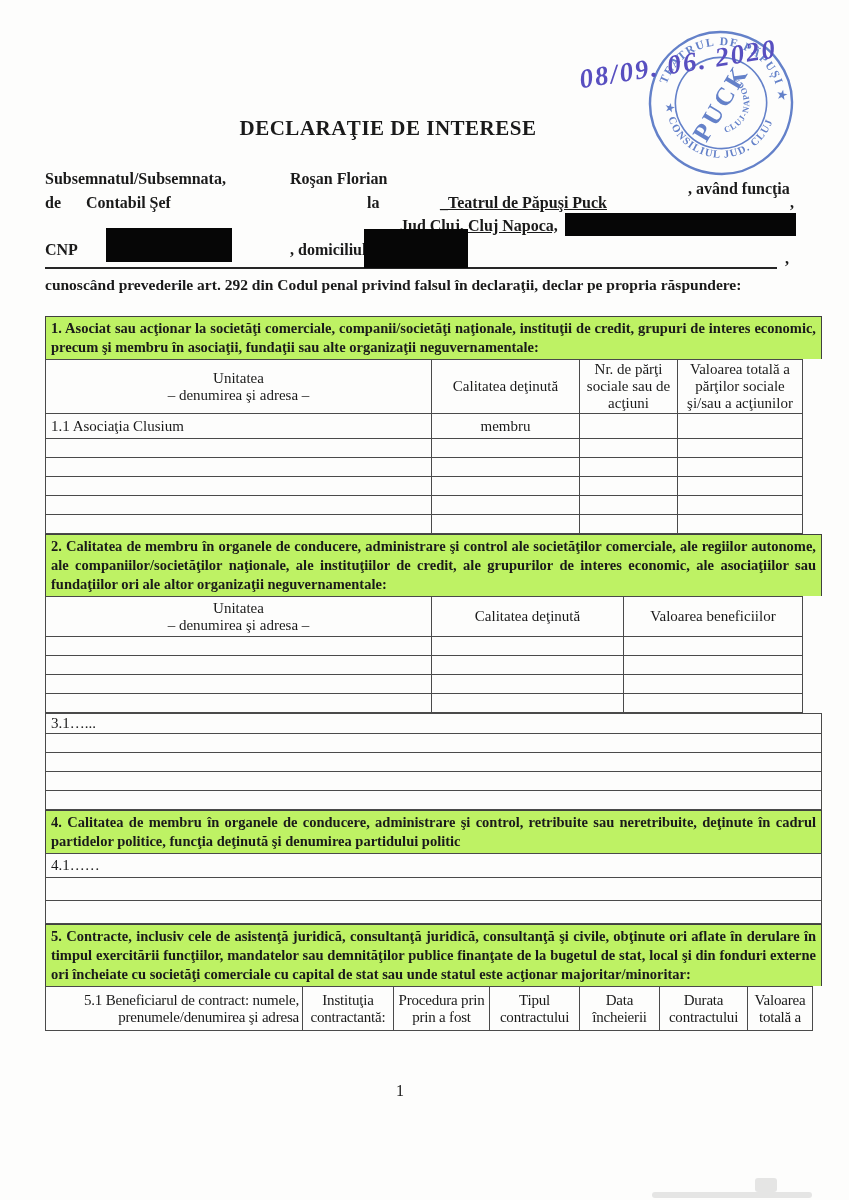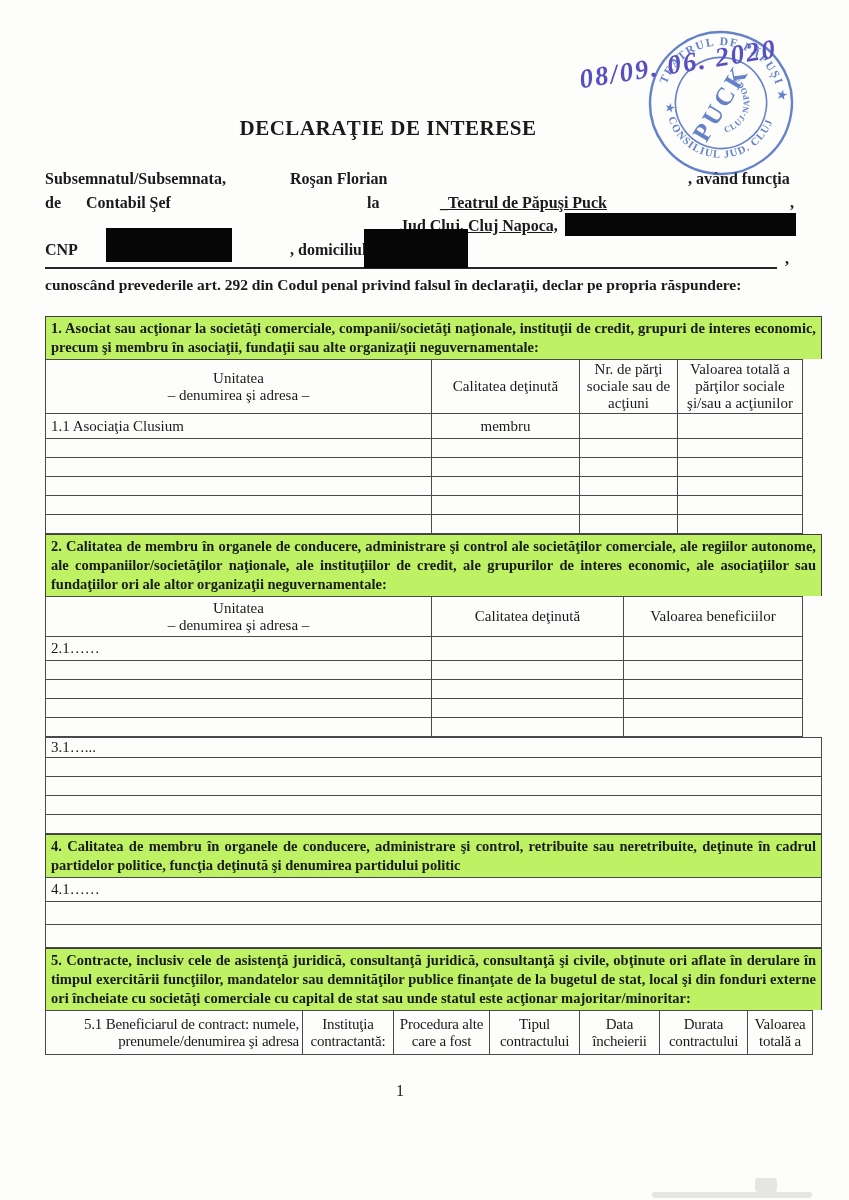--- a/index.html
+++ b/index.html
@@ -72,21 +72,21 @@
       <textPath href="#arcInner" startOffset="50%" text-anchor="middle">CLUJ-NAPOCA</textPath>
     </text>
     <text x="75" y="83" transform="rotate(-68 75 75)" font-family="Liberation Serif, serif" font-size="25" font-weight="bold" fill="#3e63bd" letter-spacing="3" text-anchor="middle">PUCK</text>
   </svg>
 
   <h1 class="title">DECLARAŢIE DE INTERESE</h1>
 
   <div class="intro">
     <span style="left:45px;top:170px;">Subsemnatul/Subsemnata,</span>
     <span style="left:290px;top:170px;">Roşan Florian</span>
-    <span style="left:688px;top:170px;">, având funcţia</span>
+    <span style="left:688px;top:180px;">, având funcţia</span>
 
     <span style="left:45px;top:194px;">de</span>
     <span style="left:86px;top:194px;">Contabil Şef</span>
     <span style="left:367px;top:194px;">la</span>
     <span class="u" style="left:396px;top:194px;margin-left:44px;">_Teatrul de Păpuşi Puck</span>
     <span style="left:790px;top:194px;">,</span>
 
     <span class="u" style="left:400px;top:217px;">Jud Cluj, Cluj Napoca,</span>
 
     <span style="left:45px;top:241px;">CNP</span>
@@ -168,25 +168,20 @@
           <col style="width:179px">
         </colgroup>
       <tbody>
         <tr class="hdr" style="height:40px;">
           <td>
             <div>Unitatea</div>
             <div>– denumirea şi adresa –</div>
           </td>
           <td>Calitatea deţinută</td>
           <td>Valoarea beneficiilor</td>
-        </tr>
-        <tr style="height:24px;">
-          <td>2.1……</td>
-          <td></td>
-          <td></td>
         </tr>
         <tr class="erow">
             <td></td>
             <td></td>
             <td></td>
           </tr>
         <tr class="erow">
             <td></td>
             <td></td>
             <td></td>
@@ -247,21 +242,21 @@
           <col style="width:96px">
           <col style="width:90px">
         <col style="width:80px">
           <col style="width:88px">
           <col style="width:65px">
       </colgroup>
       <tbody>
         <tr class="hdr" style="height:44px;">
           <td>5.1 Beneficiarul de contract: numele, prenumele/denumirea şi adresa</td>
           <td>Instituţia contractantă:</td>
-          <td>Procedura alte care a fost</td>
+          <td>Procedura prin prin a fost</td>
           <td>Tipul contractului</td>
           <td>Data încheierii</td>
           <td>Durata contractului</td>
           <td>Valoarea totală a</td>
         </tr>
       </tbody>
     </table>
   </div>
 
   <div class="pagenum">1</div>

